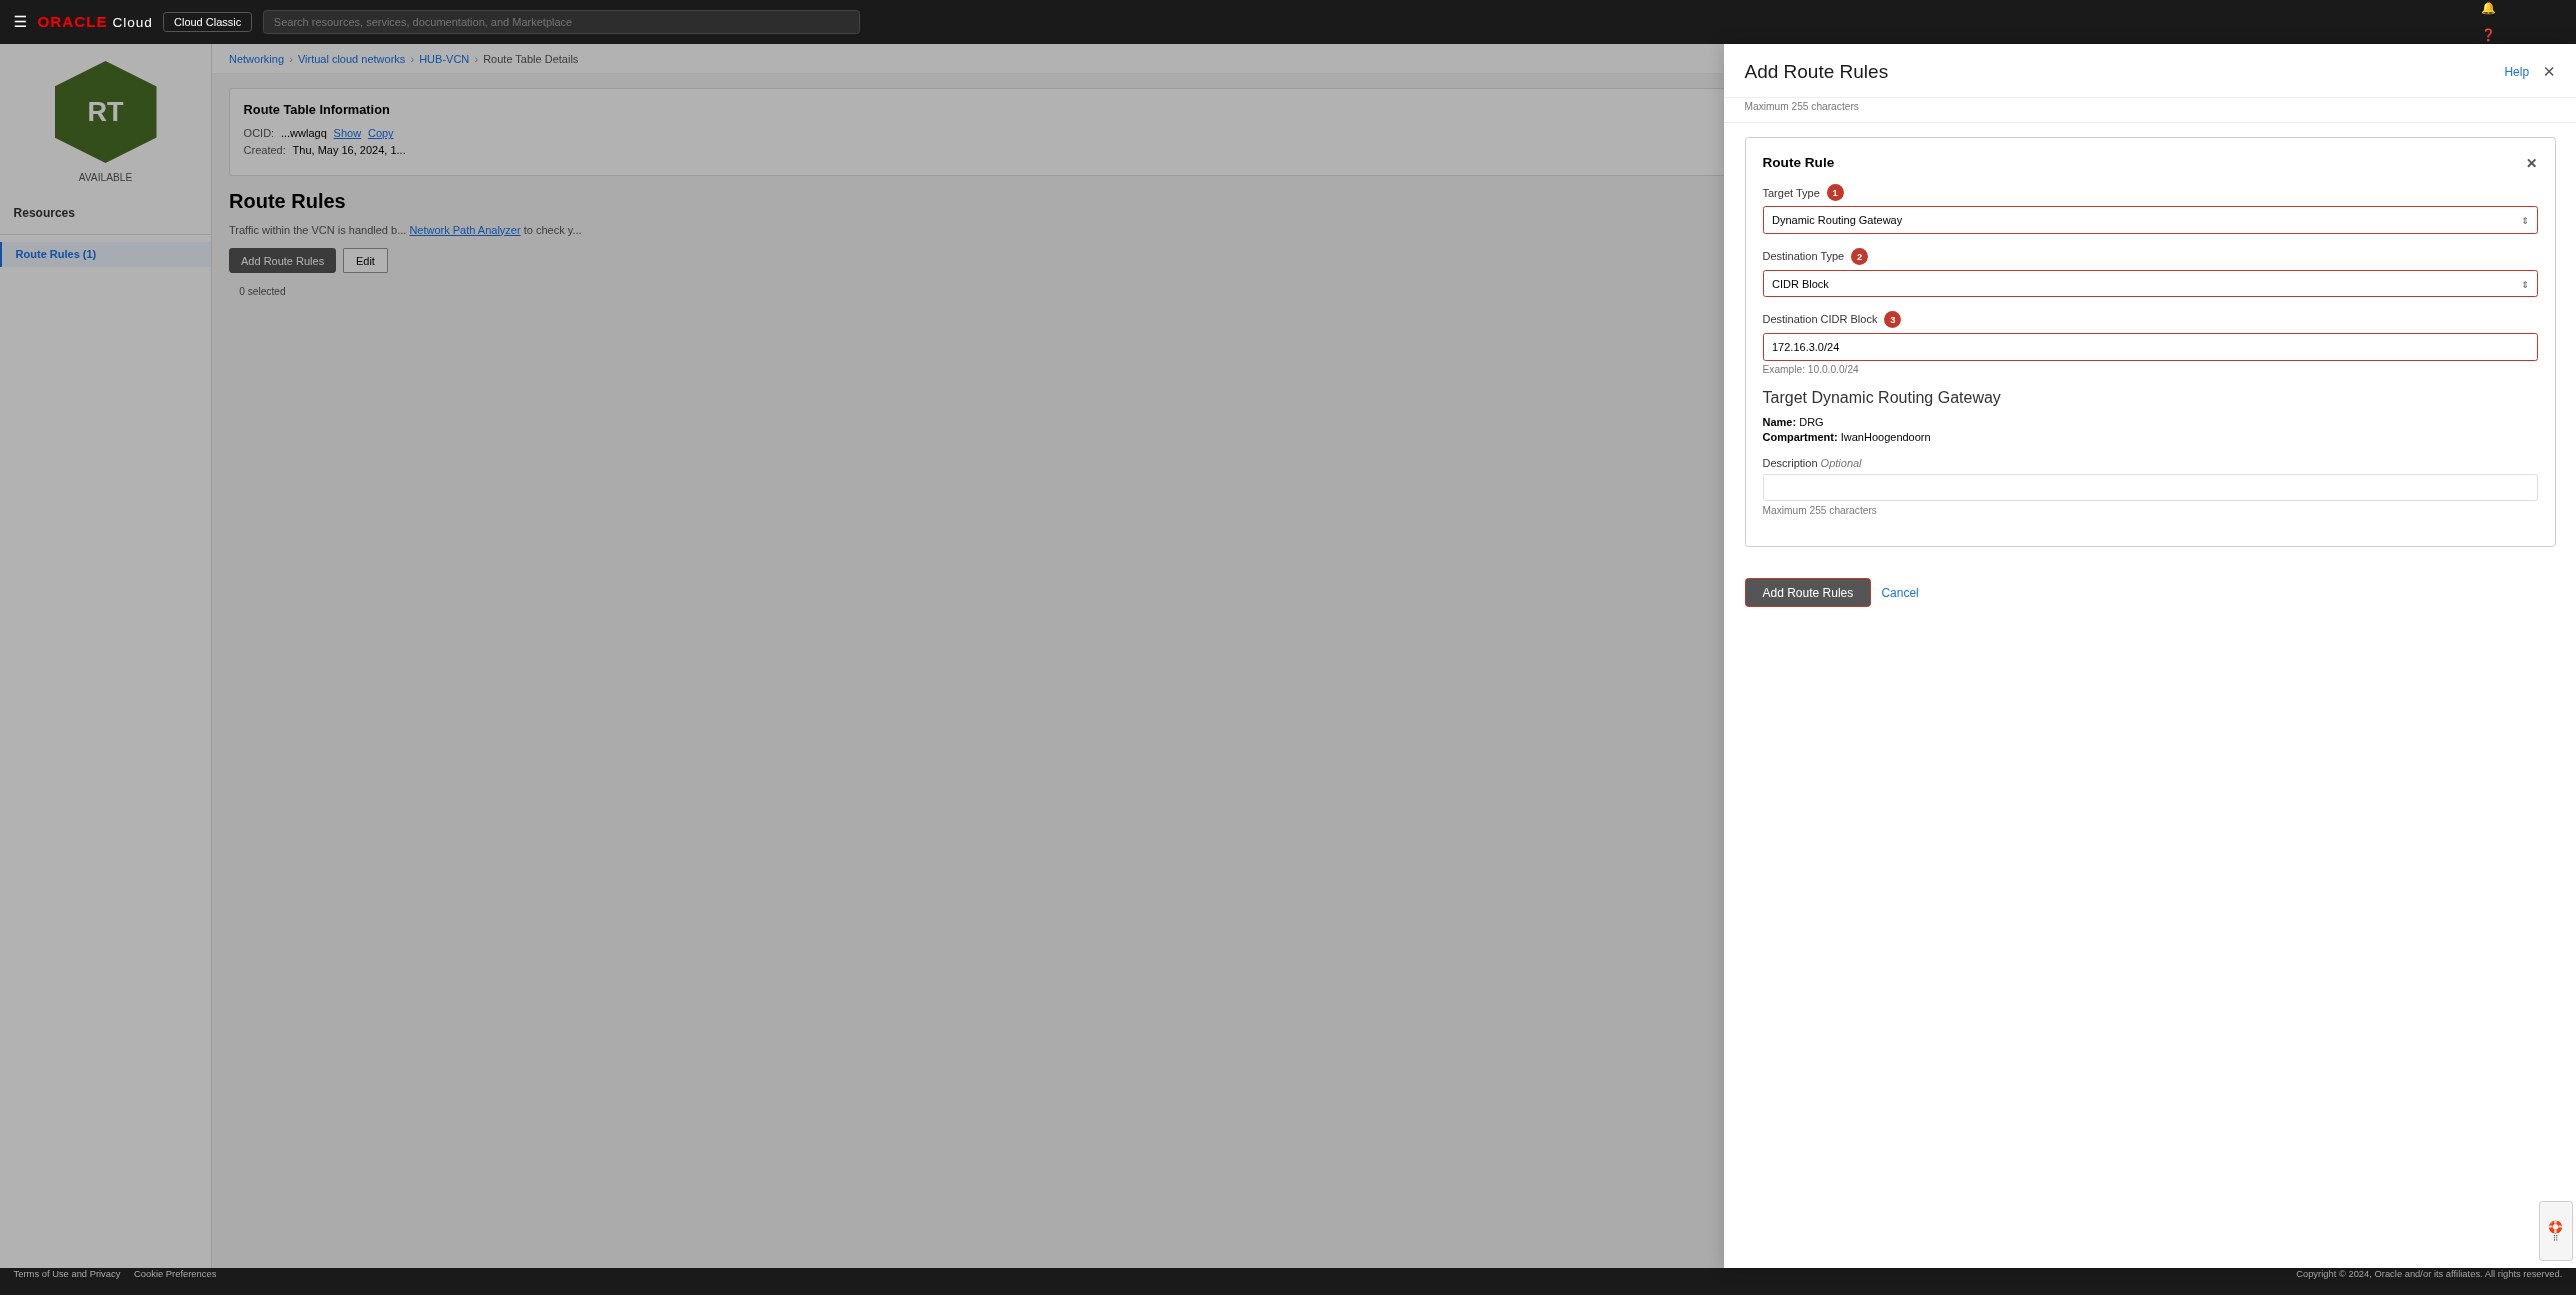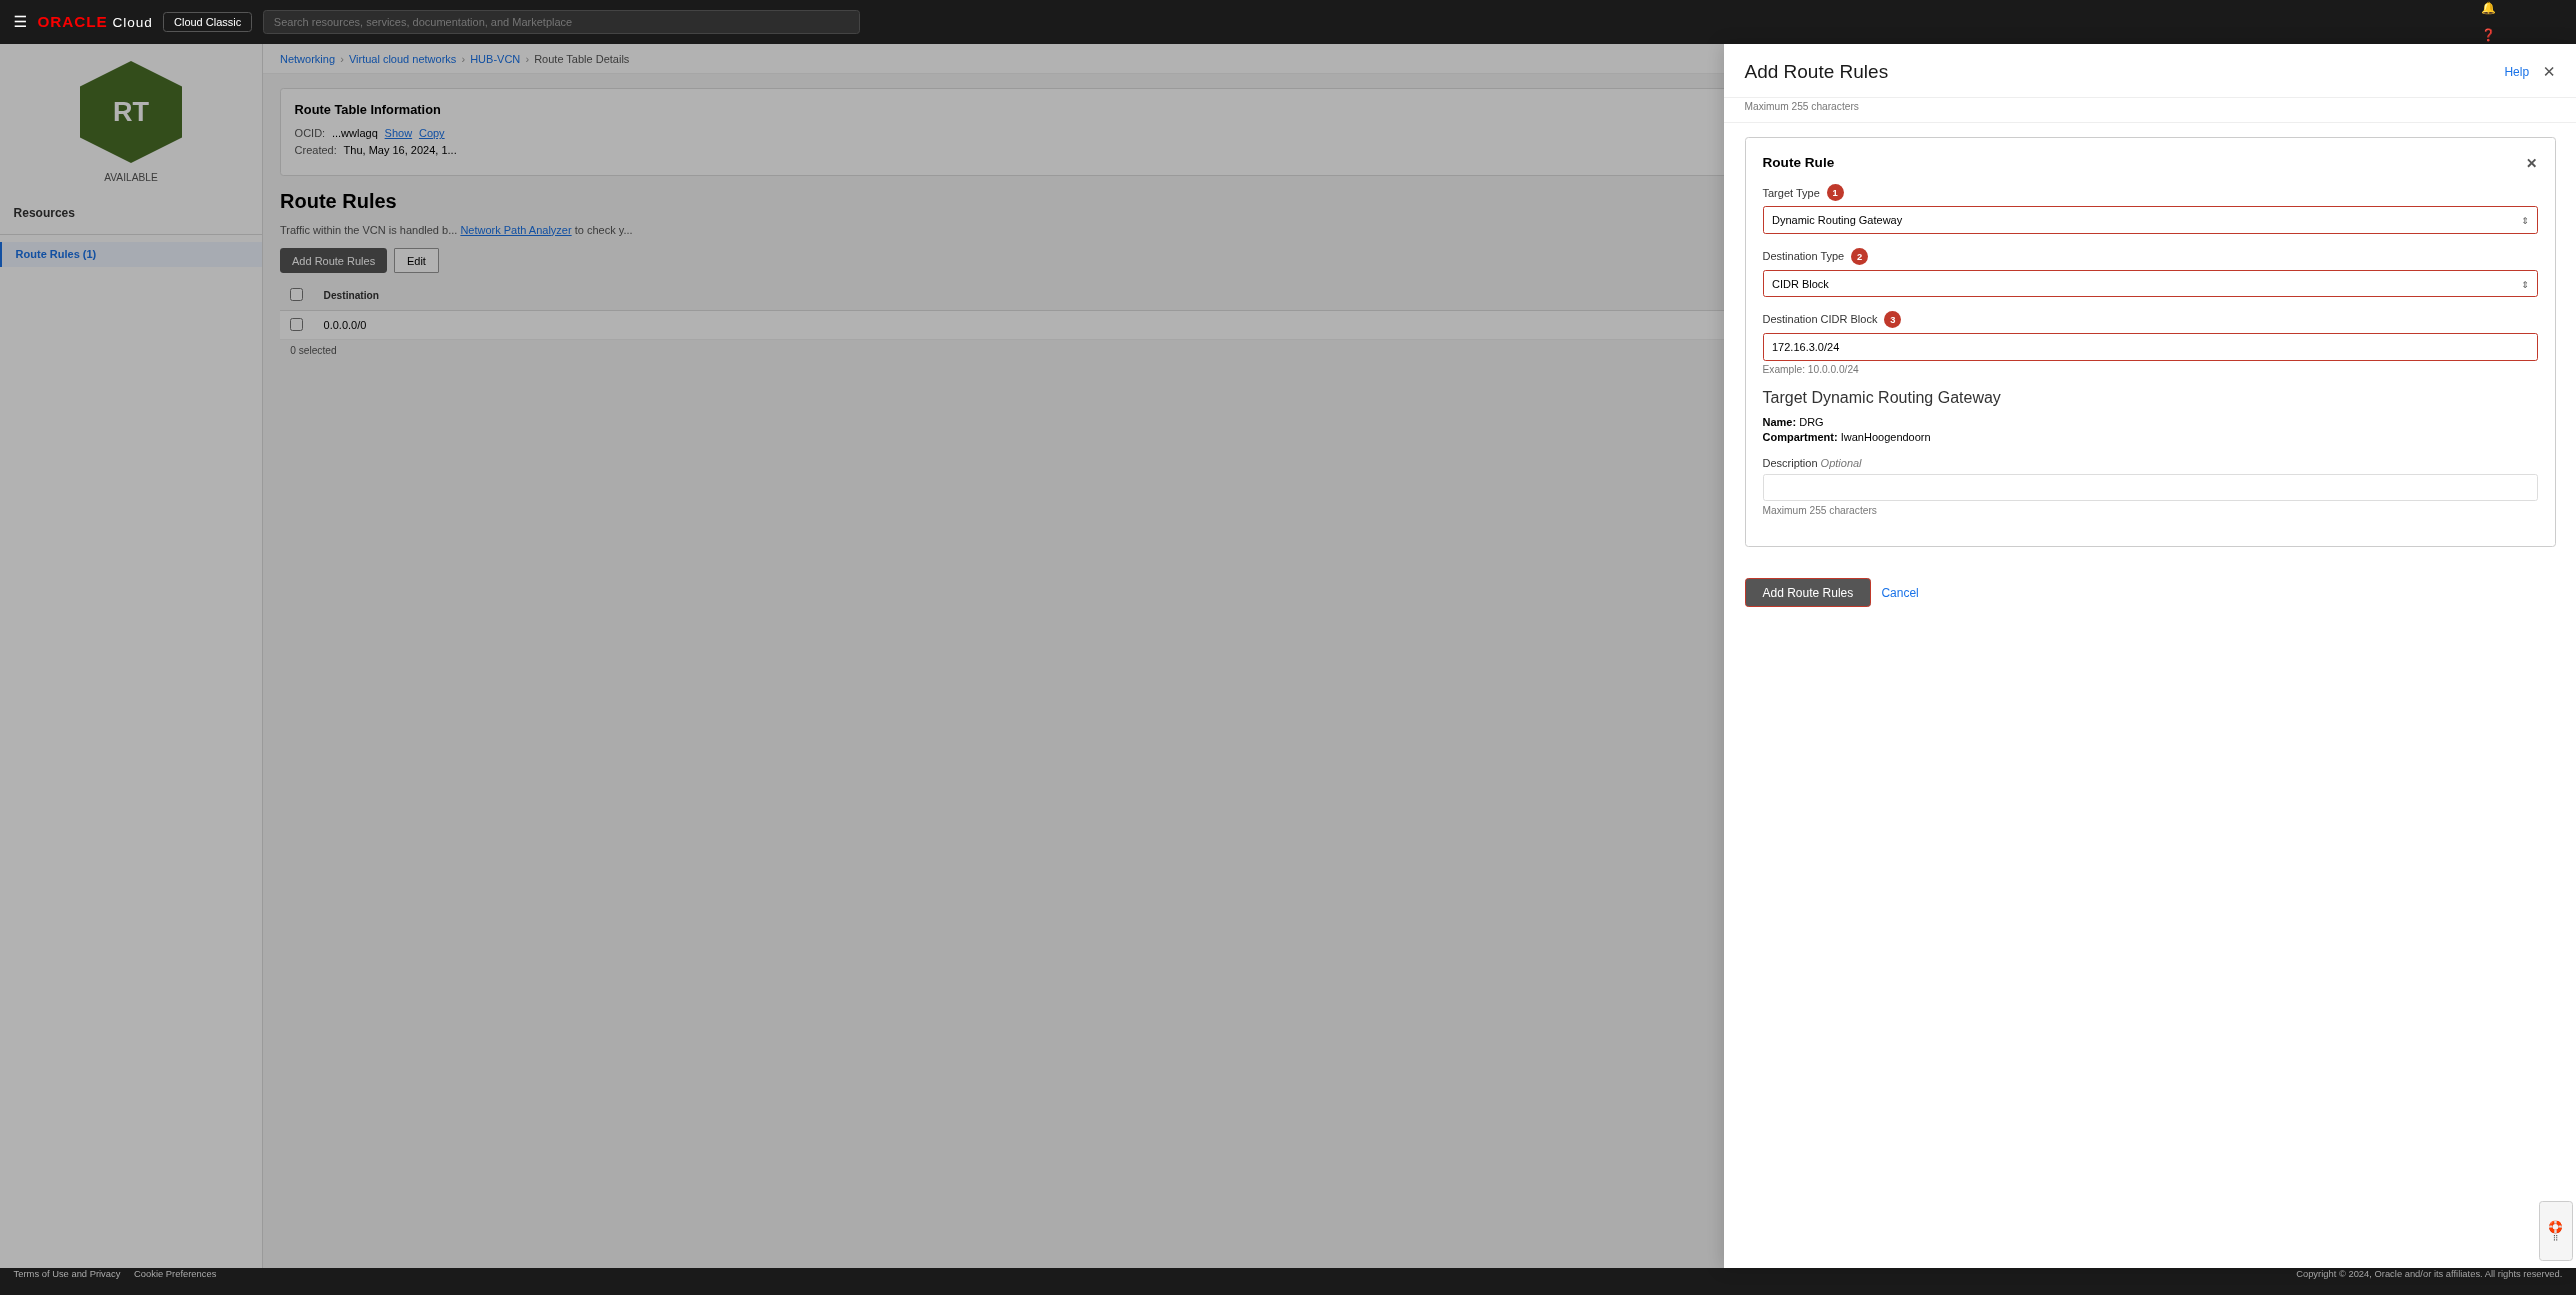--- a/index.html
+++ b/index.html
@@ -35,21 +35,21 @@
       padding: 5.1px 10.2px;
       color: #aaa;
       font-size: 11px;
       max-width: 597px;
     }
     .nav-right { margin-left: auto; display: flex; align-items: center; gap: 13.6px; color: #e5e5e5; flex-direction: column; }
     .region-selector { display: flex; align-items: center; gap: 3.4px; cursor: pointer; font-size: 11px; }
 
     
     .sidebar {
-      width: 263px;
+      width: 212px;
       background: white;
       border-right: 0.9px solid #ddd;
       padding: 17px 0;
       flex-shrink: 0;
     }
     .sidebar-hexagon {
       display: flex;
       justify-content: center;
       margin-bottom: 8.5px;
     }
@@ -396,34 +396,20 @@
       <div class="route-rules-title">Route Rules</div>
       <div class="route-rules-desc">
         <span>Traffic within the VCN is handled b...</span>
         <a href="#">Network Path Analyzer</a>
         <span>to check y...</span>
       </div>
       <div class="table-actions">
         <button class="btn-primary-dark">Add Route Rules</button>
         <button class="btn-outline">Edit</button>
       </div>
-      <table class="route-table">
-        <thead>
-          <tr>
-            <th style="width:27px;"><input type="checkbox" style=""></th>
-            <th>Destination</th>
-          </tr>
-        </thead>
-        <tbody>
-          <tr>
-            <td><input type="checkbox" style=""></td>
-            <td>0.0.0.0/0</td>
-          </tr>
-        </tbody>
-      </table>
       <div class="selected-count">0 selected</div>
     </div>
   </div>
 
   <div class="overlay"></div>
 
   <div class="slide-panel">
 
     <div class="slide-panel-header">
       <div class="slide-panel-title">Add Route Rules</div>

